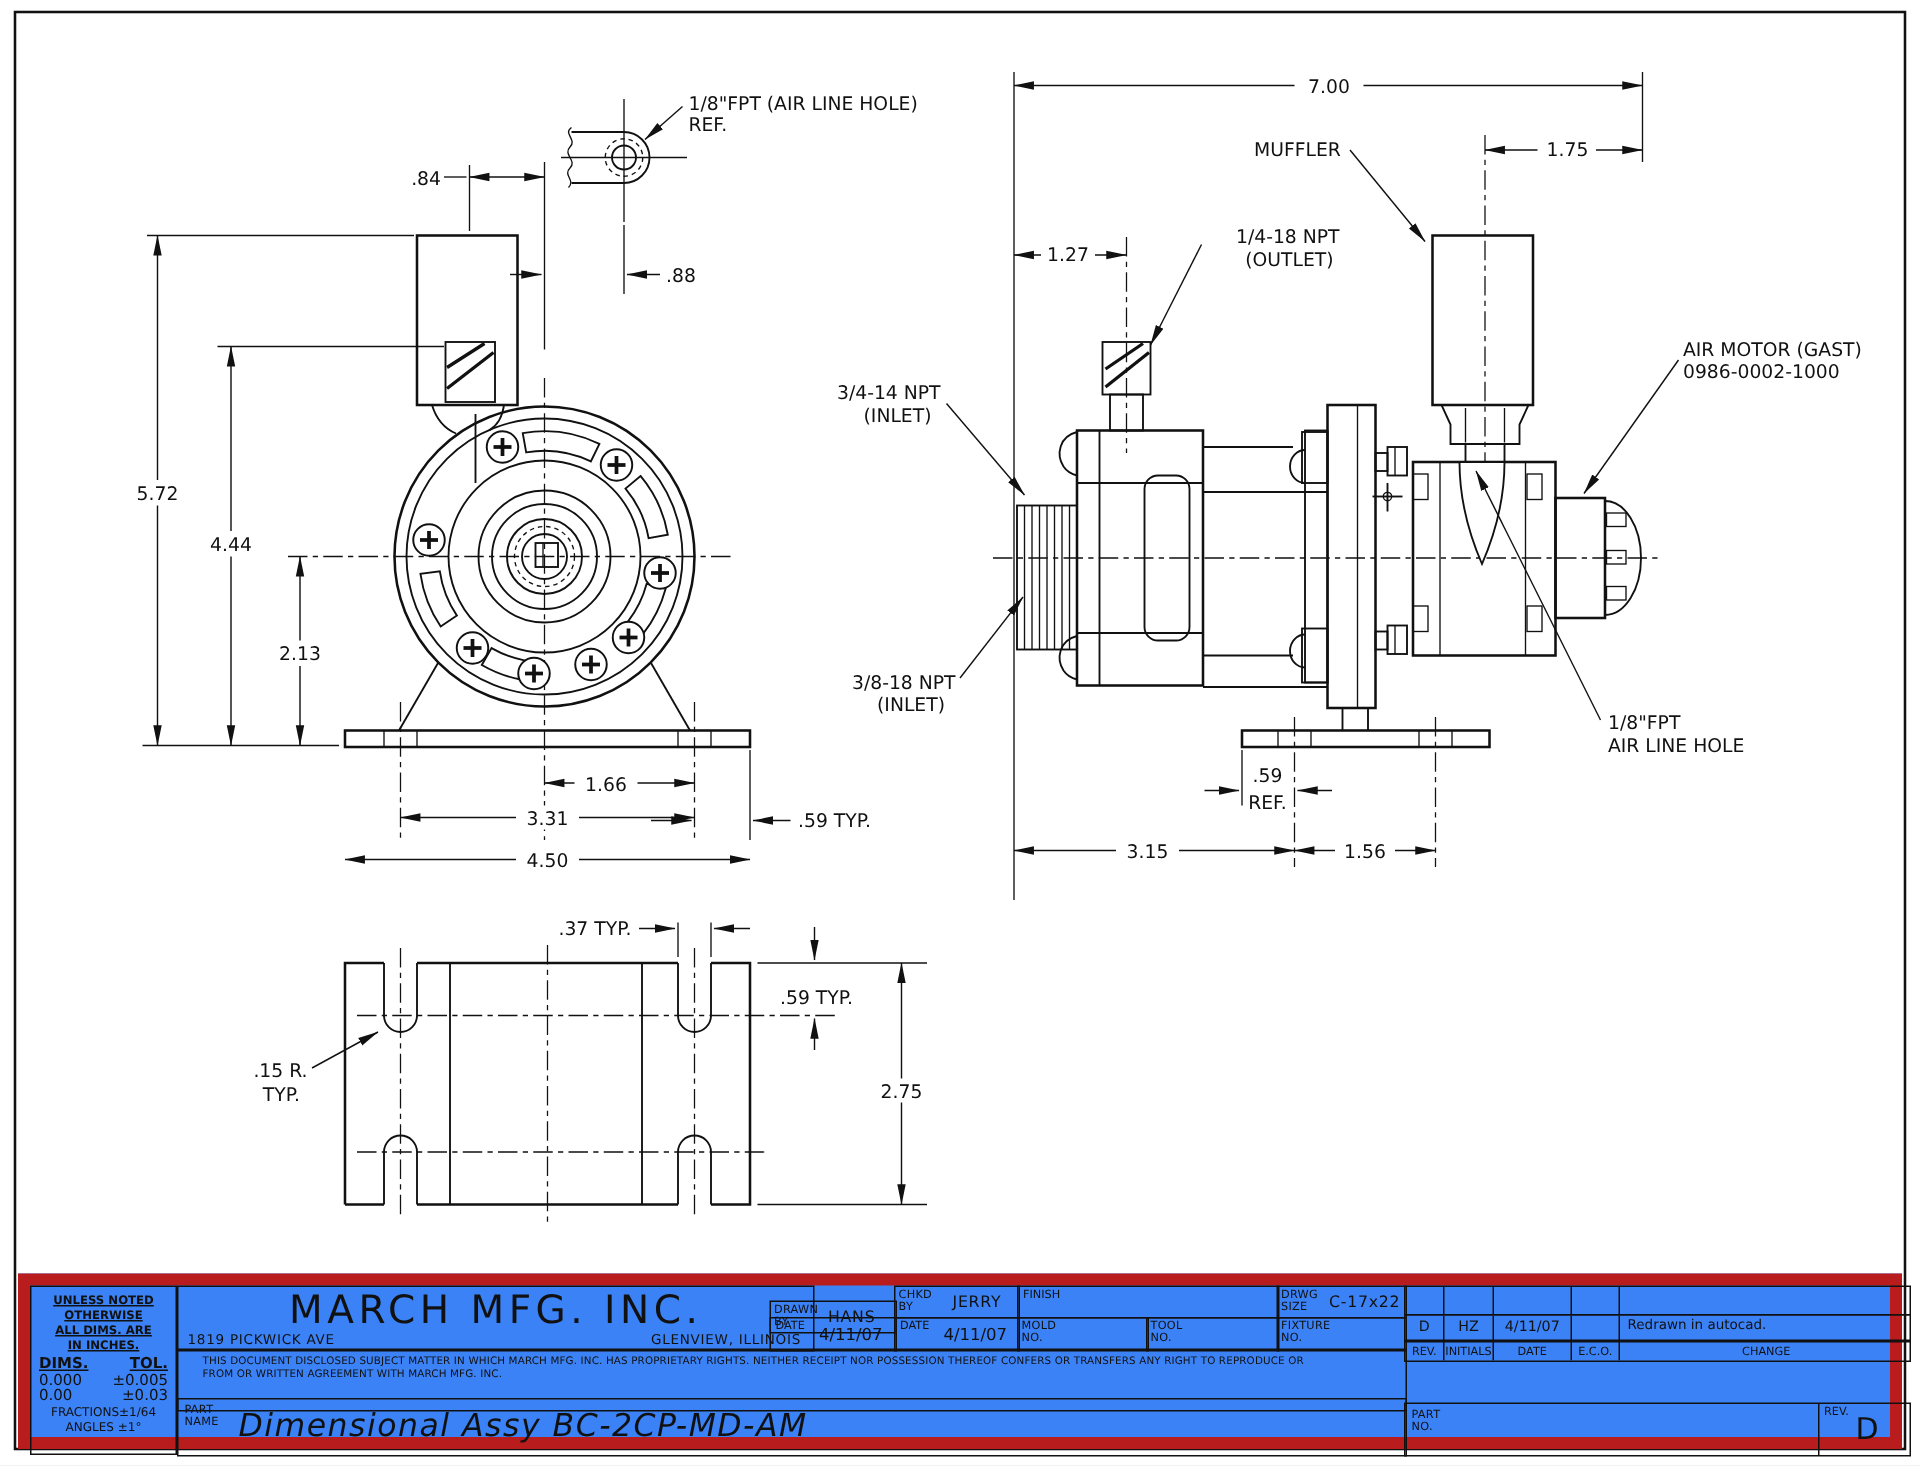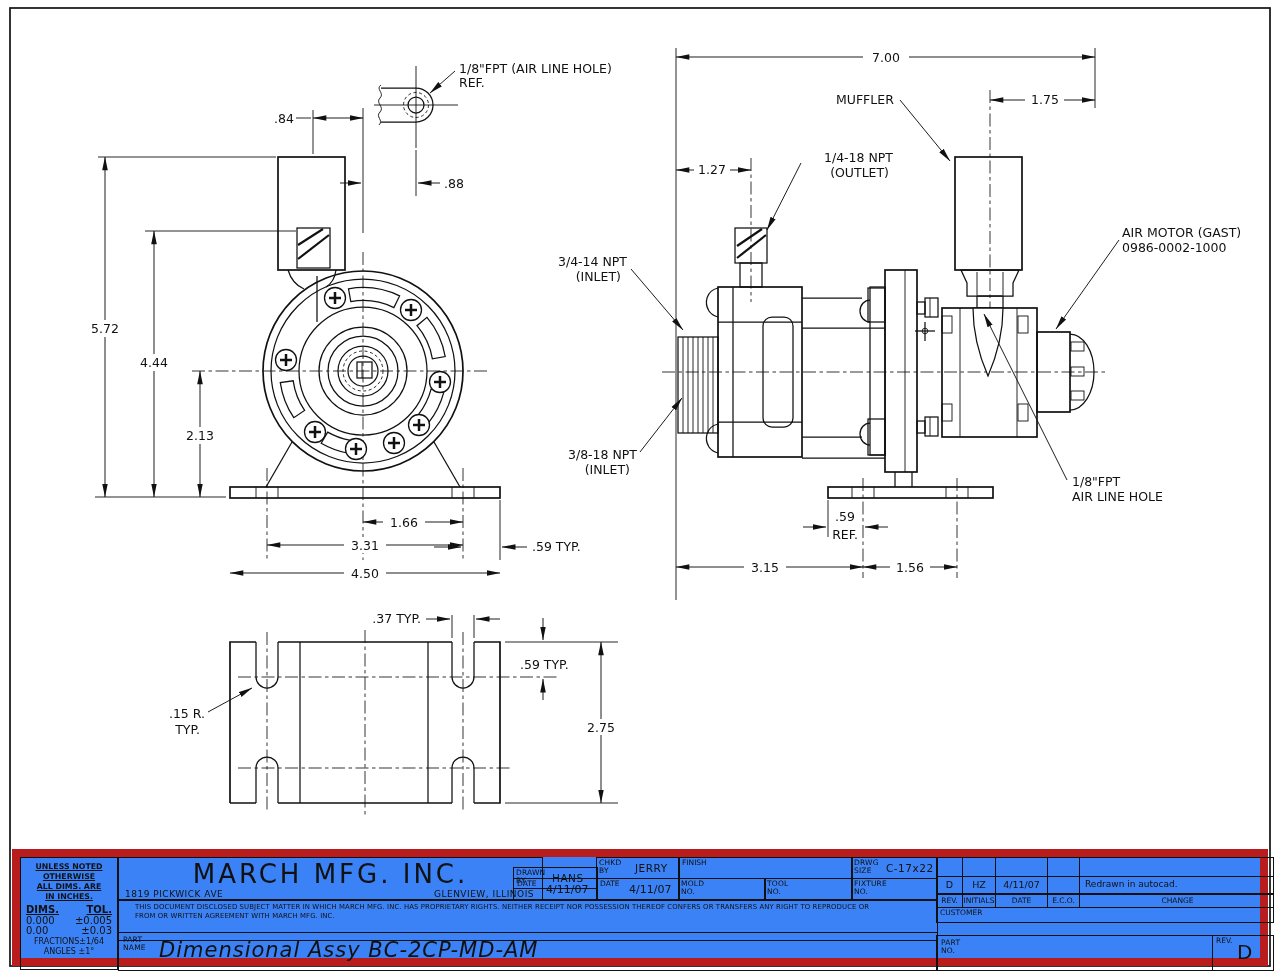--- a/index.html
+++ b/index.html
@@ -456,23 +456,20 @@
     <div class="rvcell" style="left:110px;width:32px;"></div>
     <div class="rvcell" style="left:142px;width:196px;text-align:left;padding-left:5px;font-size:9px;">Redrawn in autocad.</div>
   </div>
   <div class="cell" style="left:916px;top:36px;width:338px;height:15px;">
     <div class="rvcell rvhead" style="left:0;width:25px;border-left:none;">REV.</div>
     <div class="rvcell rvhead" style="left:25px;width:33px;">INITIALS</div>
     <div class="rvcell rvhead" style="left:58px;width:52px;">DATE</div>
     <div class="rvcell rvhead" style="left:110px;width:32px;">E.C.O.</div>
     <div class="rvcell rvhead" style="left:142px;width:196px;">CHANGE</div>
   </div>
-  <div class="cell" style="left:916px;top:49.5px;width:338px;height:16px;">
-    <div class="tinylbl">CUSTOMER</div>
-  </div>
   <div class="cell" style="left:916px;top:77.5px;width:338px;height:36px;">
     <div class="twolbl lbl" style="top:3px;left:4px;">
           <div>PART</div>
           <div>NO.</div>
         </div>
     <div style="position:absolute;right:0;top:0;width:61px;height:100%;border-left:1.5px solid #111;box-sizing:border-box;">
       <div class="tinylbl">REV.</div>
       <div class="revD">D</div>
     </div>
   </div>

